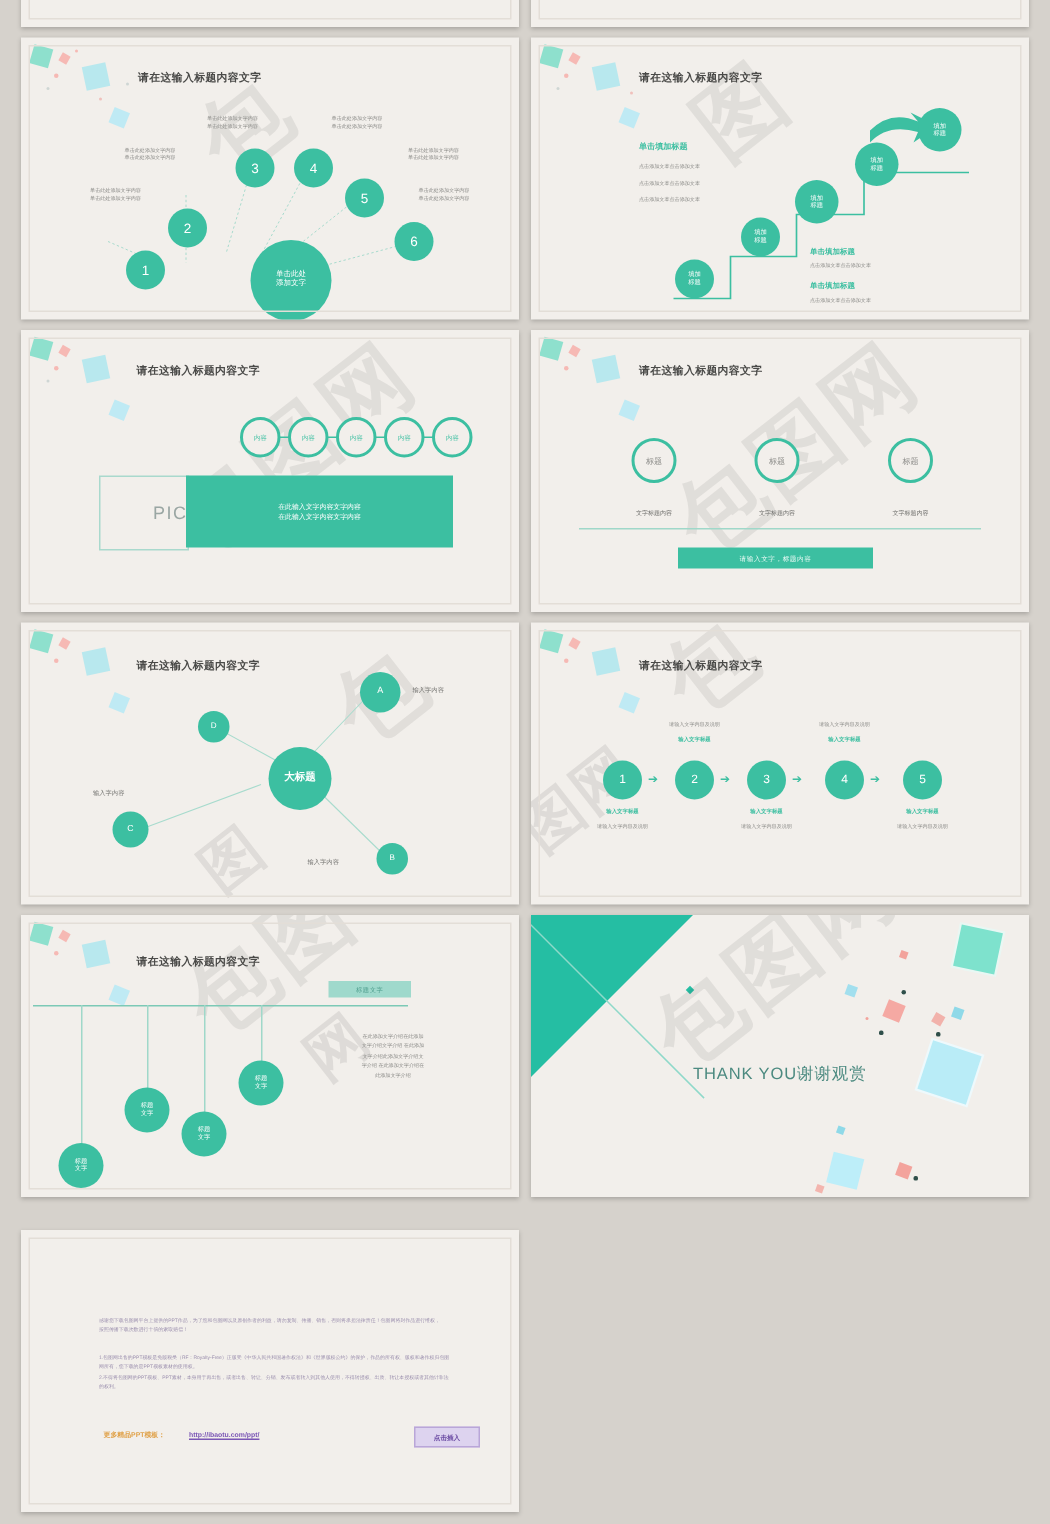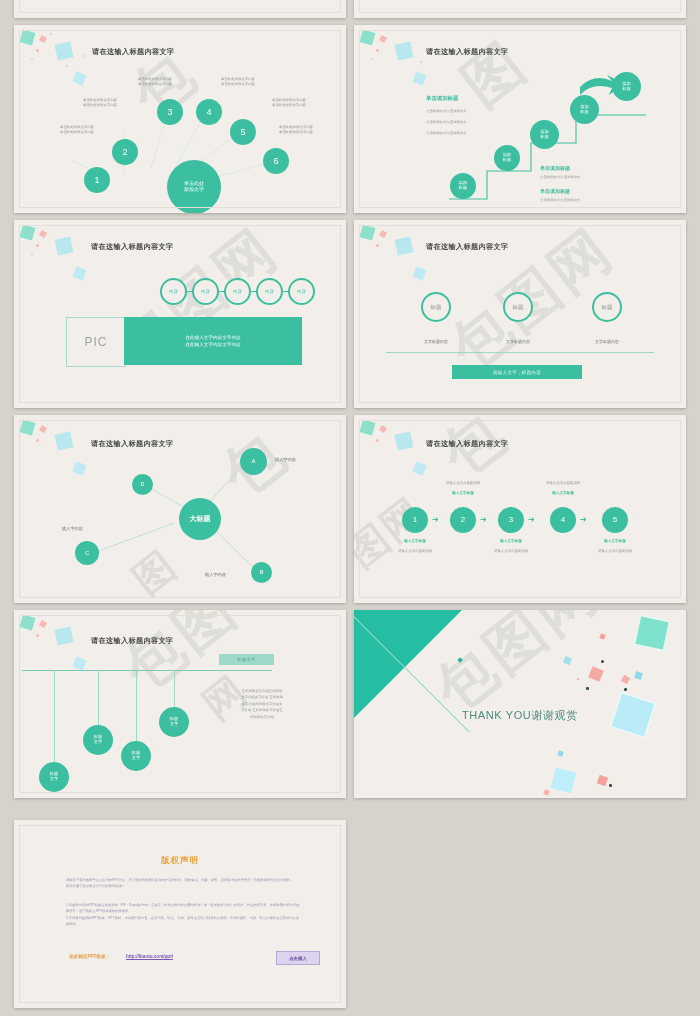--- a/index.html
+++ b/index.html
@@ -52,21 +52,21 @@
   .tiny{font-size:3.4px;color:#8d8d8a;}
   .tiny-t{font-size:3.6px;color:#3cbfa1;}
   .lbl{font-size:4.4px;color:#6f6f6c;}
   .line{position:absolute;background:#bfe3d9;}
 
   
 
   
   .pic-box{
     position:absolute;border:1px solid #a9d9cd;background:#f2efeb;
-    display:flex;align-items:center;justify-content:center;
+    display:flex;align-items:center;justify-content:flex-end;
     color:#9aa6a3;font-size:12px;letter-spacing:1px;
   }
   .greenbar{
     position:absolute;background:#3cbfa1;color:#fff;
     display:flex;align-items:center;justify-content:center;
     text-align:center;font-size:4.6px;line-height:1.6;white-space:pre-line;
   }
   
   .pin{position:absolute;width:30px;height:30px;}
   .pin .ring{
@@ -513,21 +513,20 @@
       <span class="dot" style="left:270px;top:78px;width:2.5px;height:2.5px;background:#2f4f4a;"></span>
       <span class="dot" style="left:255px;top:174px;width:2.5px;height:2.5px;background:#2f4f4a;"></span>
       <span class="dot" style="left:223px;top:68px;width:2px;height:2px;background:#f3a39c;"></span>
 
       <div class="ty-text" style="left:108px;top:98px;">THANK YOU谢谢观赏</div>
     </div>
   </div>
 
   <div class="slide framed" style="left:14px;top:820px;">
     <div class="inner">
-      <div class="cp-title" style="left:0;top:35px;">版权声明</div>
       <div class="cp-body" style="left:52px;top:57px;width:230px;">感谢您下载包图网平台上提供的PPT作品，为了您和包图网以及原创作者的利益，请勿复制、传播、销售，否则将承担法律责任！包图网将对作品进行维权，按照传播下载次数进行十倍的索取赔偿！</div>
       <div class="cp-body" style="left:52px;top:82px;width:236px;">1.包图网出售的PPT模板是免版税类（RF：Royalty-Free）正版受《中华人民共和国著作权法》和《世界版权公约》的保护，作品的所有权、版权和著作权归包图网所有，您下载的是PPT模板素材的使用权。
 2.不得将包图网的PPT模板、PPT素材，本身用于再出售，或者出售、转让、分销、发布或者转入到其他人使用，不得转授权、出质、转让本授权或者其他计非法的权利。</div>
 
       <div class="cp-link-label" style="left:55px;top:134px;">更多精品PPT模板：</div>
       <a class="cp-link" href="#" style="left:112px;top:134px;">http://ibaotu.com/ppt/</a>
       <div class="cp-btn" style="left:262px;top:131px;width:42px;height:12px;">
         <span>点击插入</span>
       </div>
     </div>

